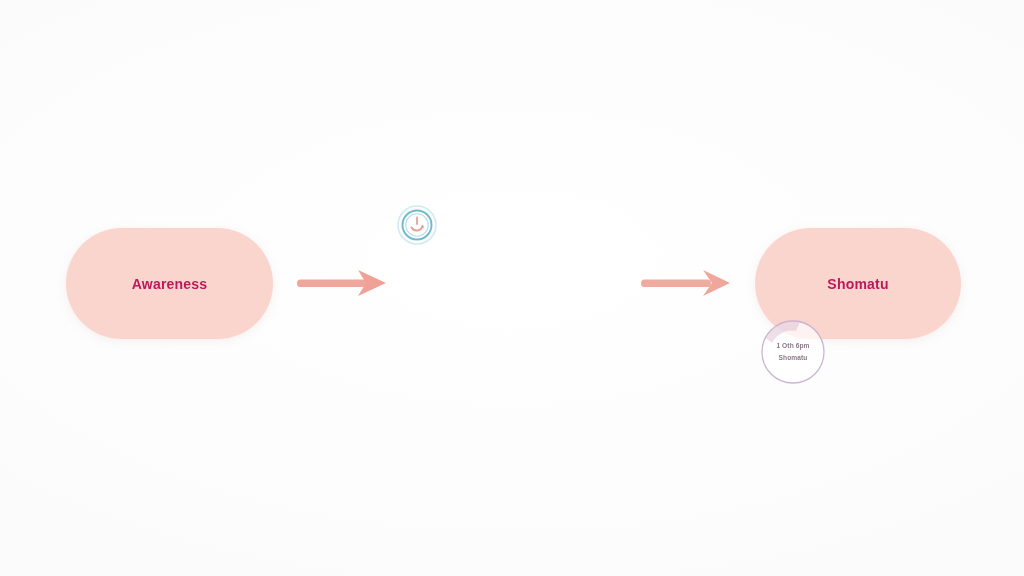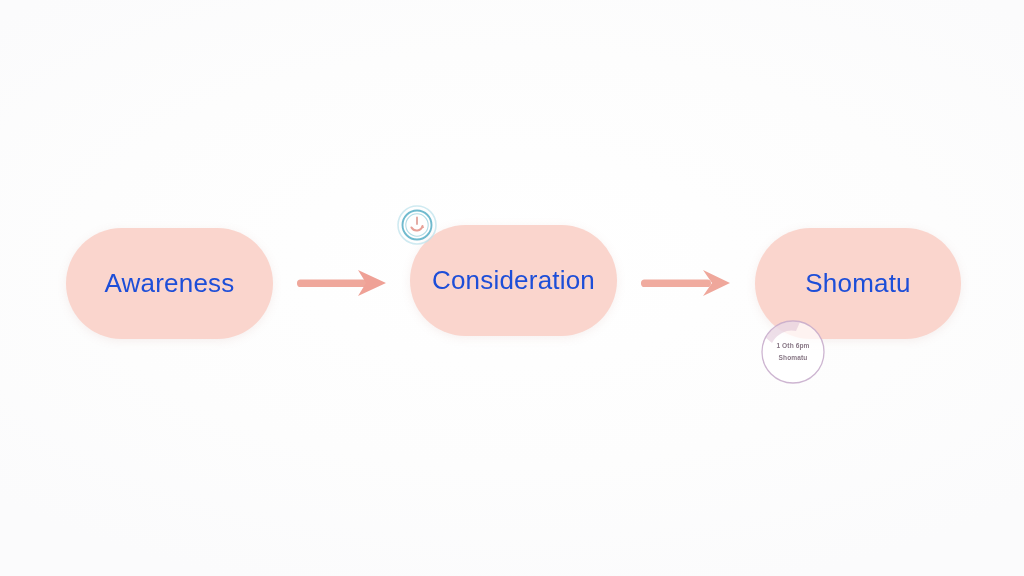--- a/index.html
+++ b/index.html
@@ -35,23 +35,23 @@
     position:absolute;
     background:#fad5cd;
     border-radius:58px;
     display:flex;
     align-items:center;
     justify-content:center;
     box-shadow:0 2px 10px rgba(190,140,130,0.13);
   }
 
   .stage-label {
-    font-size:26px;
-    font-weight:normal;
-    color:#1d4ed8;
+    font-size:14px;
+    font-weight:bold;
+    color:#be185d;
     letter-spacing:0.2px;
     white-space:nowrap;
     text-align:center;
   }
 
   #stage-awareness     { left:66px;  top:228px; width:207px; height:111px; }
   #stage-consideration { left:410px; top:225px; width:207px; height:111px; border-radius:56px; }
   #stage-purchase      { left:755px; top:228px; width:206px; height:111px; }
 
   
@@ -97,23 +97,20 @@
     <span class="stage-label">Awareness</span>
   </div>
 
   <div class="arrow" id="arrow-1">
     <svg width="92" height="36" viewBox="0 0 92 36">
       <rect x="1" y="14.5" width="70" height="7.5" rx="3.6" fill="#efa79b"></rect>
       <path d="M62 5 L90 18 L62 31 L70 18 Z" fill="#efa196"></path>
     </svg>
   </div>
 
-  <div class="stage" id="stage-consideration">
-    <span class="stage-label">Consideration</span>
-  </div>
 
   <div class="badge" id="badge-sync">
     <svg width="42" height="42" viewBox="0 0 42 42">
       <circle cx="21" cy="21" r="19" fill="none" stroke="#bfe3ec" stroke-width="1.6" opacity="0.75"></circle>
       <circle cx="21" cy="21" r="15" fill="#ffffff" opacity="0.85"></circle>
       <circle cx="21" cy="21" r="14.5" fill="none" stroke="#5fb2c9" stroke-width="1.9" opacity="0.9"></circle>
       <circle cx="21" cy="21" r="11.2" fill="none" stroke="#9ed3e0" stroke-width="1.1" opacity="0.8"></circle>
       <path d="M15.5 23.5 a6 6 0 0 0 11 -1.5" fill="none" stroke="#e8a198" stroke-width="2.1" stroke-linecap="round"></path>
       <path d="M26.5 21.2 l-1.6 3.2 l3.3 -0.6 Z" fill="#e8a198"></path>
       <path d="M21 13.5 l0 6.5" stroke="#e3a7a0" stroke-width="1.9" stroke-linecap="round"></path>

